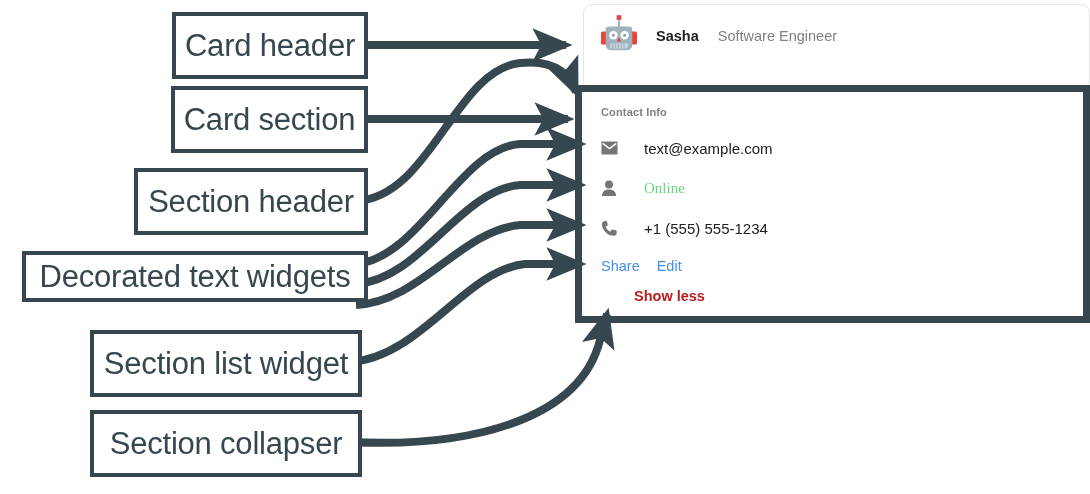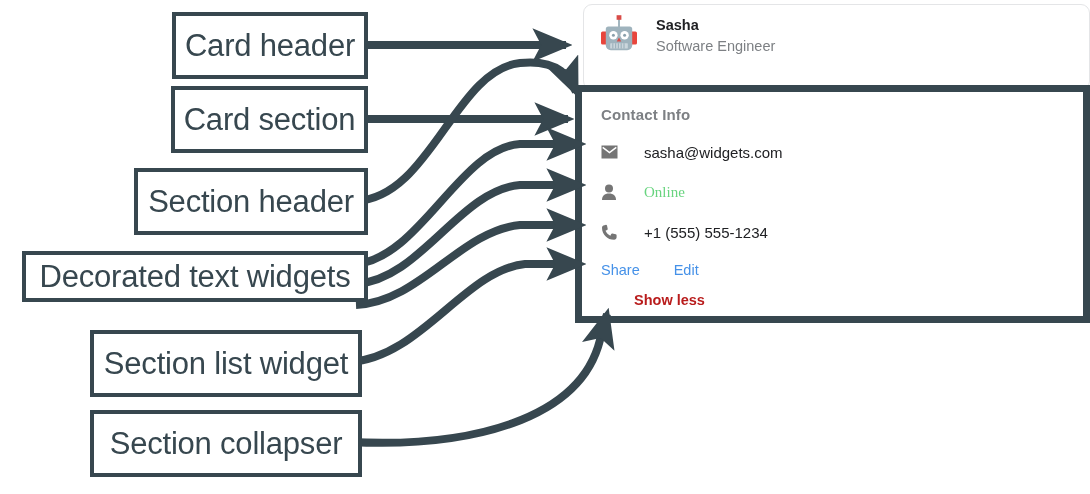--- a/index.html
+++ b/index.html
@@ -76,22 +76,22 @@
 
   #avatar {
     width: 46px;
     height: 46px;
     flex: 0 0 46px;
     display: block;
   }
 
   #card-header-text {
     display: flex;
-    flex-direction: column;
-    gap: 5px;
+    flex-direction: row;
+    gap: 19px;
     padding-top: 1px;
   }
   #card-title {
     font-size: 14.5px;
     font-weight: bold;
     color: #202124;
     line-height: 1.1;
   }
   #card-subtitle {
     font-size: 14.5px;
@@ -112,21 +112,21 @@
     background: #ffffff;
     z-index: 2;
   }
   #card-section-inner {
     position: absolute;
     left: 0; top: 0; right: 0; bottom: 0;
     padding: 15px 0 0 19px;
   }
 
   #section-header {
-    font-size: 15px;
+    font-size: 11px;
     font-weight: bold;
     color: #7d8084;
     letter-spacing: 0.15px;
     line-height: 1;
     margin-bottom: 18px;
   }
 
   .deco-row {
     display: flex;
     align-items: center;
@@ -146,21 +146,21 @@
     margin-left: 21px;
     font-size: 15px;
     line-height: 1;
     color: #202124;
   }
   .deco-text.status-online { color: #68d47f; font-family: Liberation Serif, serif; }
 
   #button-list {
     display: flex;
     align-items: center;
-    gap: 34px;
+    gap: 17px;
     margin-top: 6px;
     margin-left: 0px;
     height: 20px;
   }
   .list-button {
     font-size: 14.5px;
     line-height: 1;
     color: #4591e8;
     background: none;
     border: none;
@@ -225,21 +225,21 @@
 
     <div id="section-header">Contact Info</div>
 
     <div class="deco-row">
       <span class="deco-icon">
         <svg width="17" height="14" viewBox="0 0 17 14">
           <rect x="0.5" y="0.5" width="16" height="13" fill="#757575"></rect>
           <path d="M1.7 2.3 L8.5 7.6 L15.3 2.3" stroke="#ffffff" stroke-width="1.5" fill="none"></path>
         </svg>
       </span>
-      <span class="deco-text">sasha@widgets.com</span>
+      <span class="deco-text">text@example.com</span>
     </div>
 
     <div class="deco-row">
       <span class="deco-icon">
         <svg width="16" height="17" viewBox="0 0 16 17">
           <circle cx="8" cy="4.6" r="4" fill="#757575"></circle>
           <path d="M8 9.6 c4.6 0 7 2.6 7 6.4 h-14 c0 -3.8 2.4 -6.4 7 -6.4 z" fill="#757575"></path>
         </svg>
       </span>
       <span class="deco-text status-online">Online</span>

